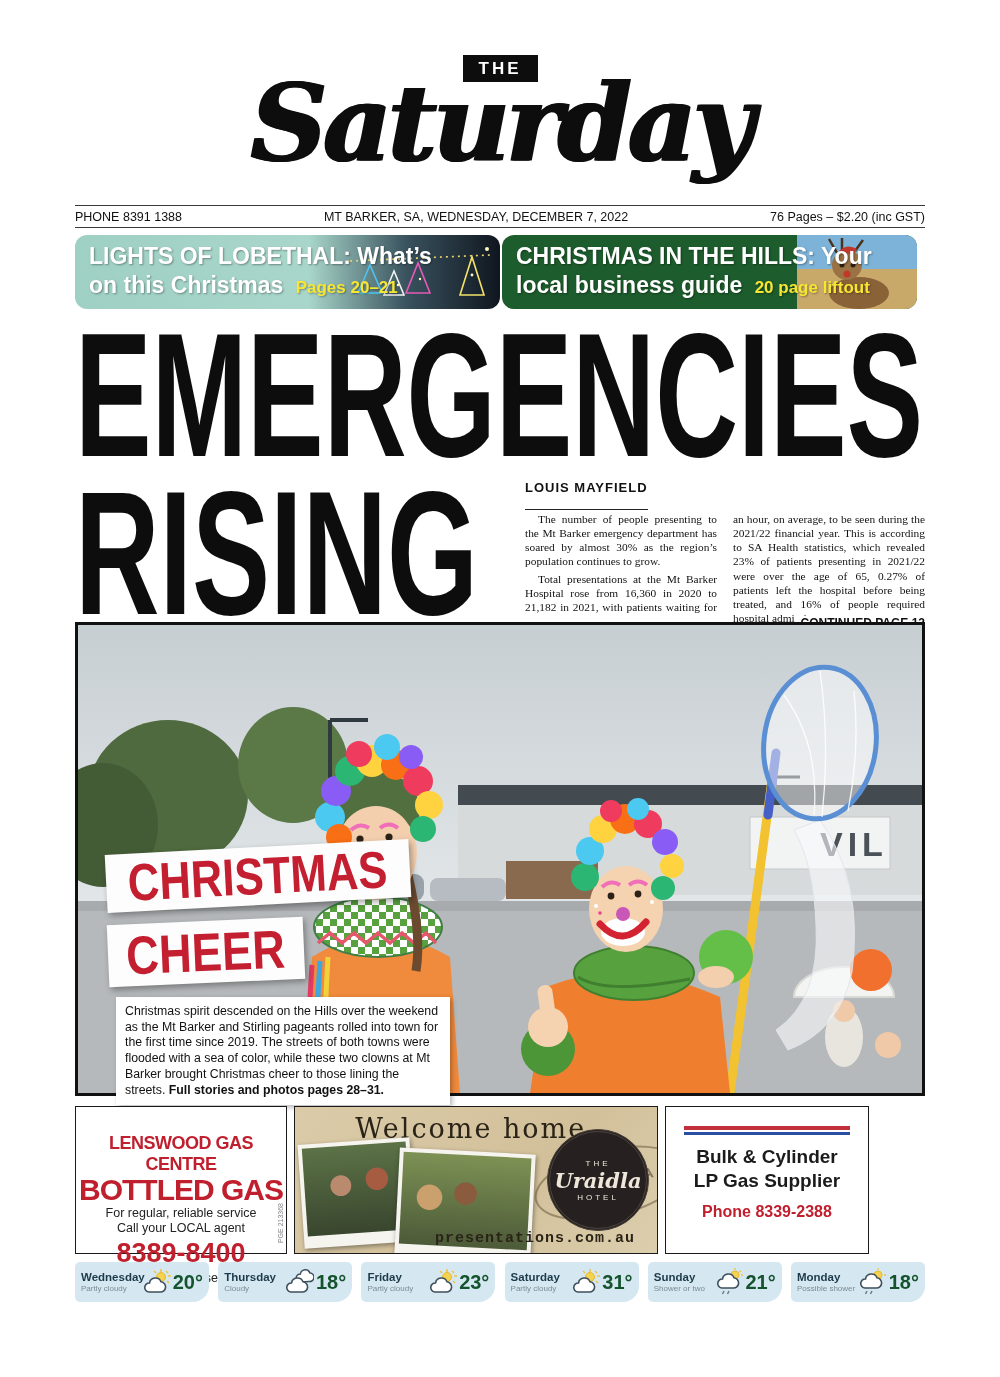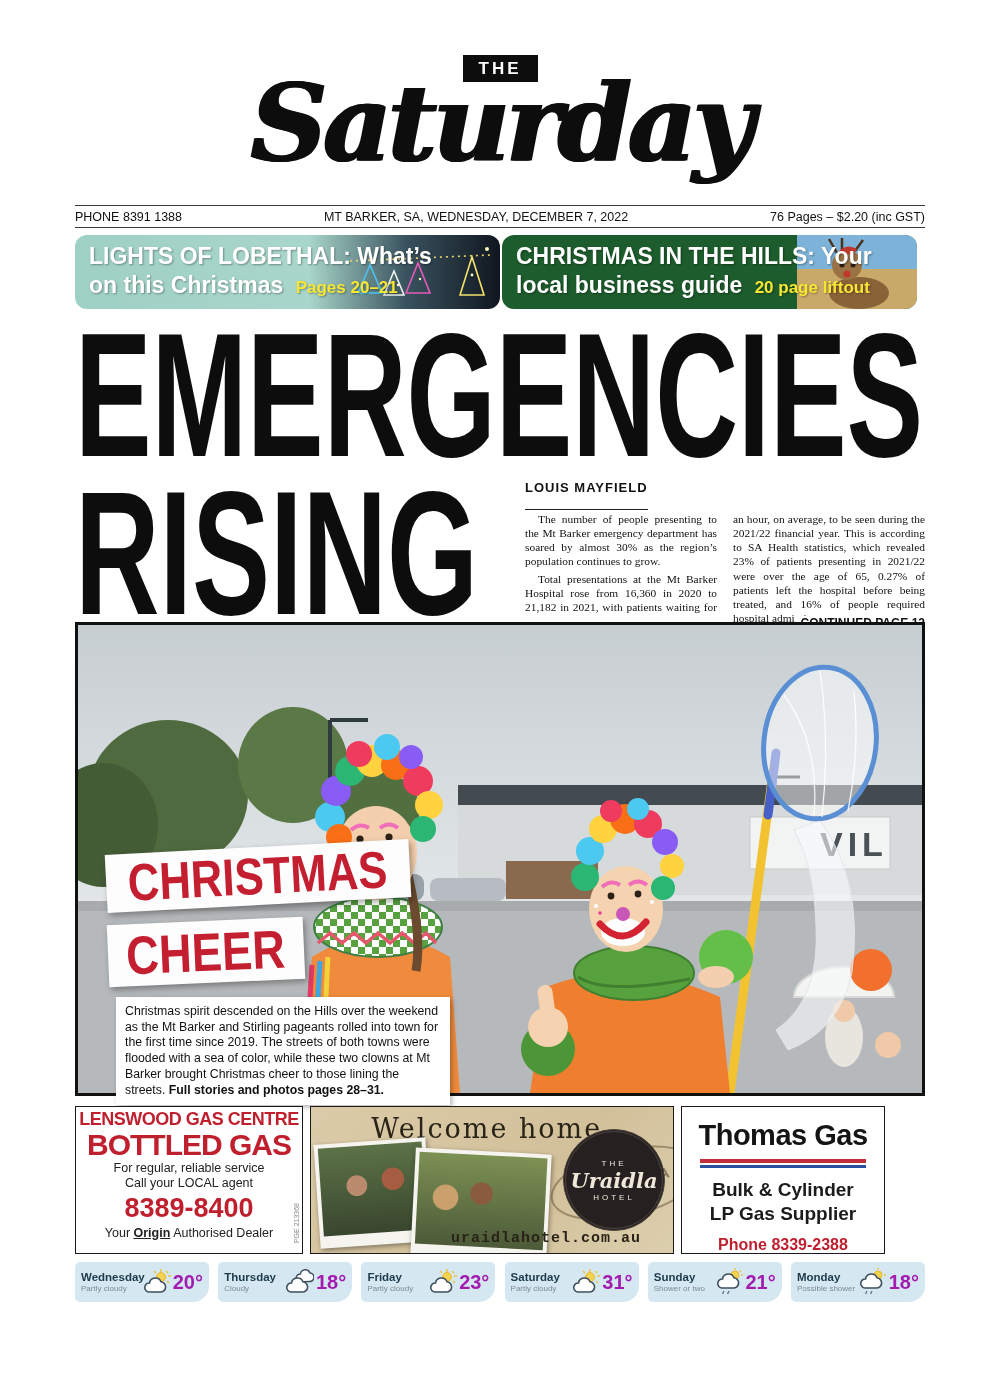--- a/index.html
+++ b/index.html
@@ -43,21 +43,21 @@
   .tag{position:absolute;background:#fdfdfd;box-shadow:2px 3px 6px rgba(0,0,0,.35);color:#c41f30;font-weight:bold;text-align:center;display:flex;align-items:center;justify-content:center;}
   .tag .squash{display:inline-block;transform:scaleX(.84);white-space:nowrap;letter-spacing:0px;}
   .tag1{left:28px;top:222px;width:304px;height:58px;transform:rotate(-3deg);font-size:52px;}
   .tag2{left:30px;top:296px;width:196px;height:62px;transform:rotate(-2.5deg);font-size:54px;}
   .caption{position:absolute;left:30px;top:372px;width:316px;background:#fff;padding:7px 9px;font-size:12.3px;line-height:1.28;color:#111;box-shadow:2px 2px 5px rgba(0,0,0,.3);margin-left:8px;}
   .caption b{font-weight:bold;}
 
   
   .adrow{top:1106px;height:148px;display:flex;gap:7px;}
   .ad{border:1.5px solid #1a1a1a;background:#fff;box-sizing:border-box;height:148px;position:relative;}
-  .ad-lenswood{width:228px;text-align:center;padding-top:2px;}
+  .ad-lenswood{width:212px;text-align:center;padding-top:26px;}
   .lg-title{color:#c01f2e;font-weight:bold;font-size:18px;letter-spacing:-.5px;}
   .lg-sub{color:#c01f2e;font-weight:bold;font-size:30px;letter-spacing:-1px;line-height:1.02;}
   .lg-line{font-size:12.5px;color:#222;line-height:1.25;}
   .lg-phone{color:#c01f2e;font-weight:bold;font-size:27px;line-height:1.1;margin-top:2px;}
   .lg-dealer{font-size:12.5px;color:#222;margin-top:2px;}
   .lg-dealer .origin{font-weight:bold;text-decoration:underline;}
   .vert-code{position:absolute;right:2px;bottom:10px;writing-mode:vertical-rl;transform:rotate(180deg);font-size:7px;color:#888;}
 
   .ad-uraidla{width:364px;background:linear-gradient(135deg,#dbcba8,#d2c09a 60%,#dccfae);overflow:hidden;}
   .welcome{position:absolute;left:0;right:0;top:6px;text-align:center;font-family:"DejaVu Serif",serif;font-size:27px;letter-spacing:2px;color:#2a2317;}
@@ -80,21 +80,21 @@
   .tg-line{font-size:19px;font-weight:bold;color:#1b1b1b;line-height:1.25;}
   .tg-phone{font-size:16px;font-weight:bold;color:#c01f2e;margin-top:10px;}
 
   
   .weather{top:1262px;display:flex;justify-content:space-between;}
   .wbox{width:134px;height:40px;background:#d5e8f2;border-radius:5px 5px 16px 5px;display:flex;align-items:center;padding:0 6px;box-sizing:border-box;}
   .wtext{flex:1;min-width:0;}
   .wday{font-size:11.5px;font-weight:bold;color:#1d3a4a;line-height:1.1;}
   .wcond{font-size:8px;color:#7b8b94;line-height:1.2;}
   .wicon{width:30px;height:28px;flex:none;}
-  .wtemp{font-size:20px;font-weight:bold;color:#a21caf;flex:none;margin-left:2px;}
+  .wtemp{font-size:20px;font-weight:bold;color:#14532d;flex:none;margin-left:2px;}
 </style>
 </head>
 <body>
 
 <div class="content masthead">
   <div class="the-box">THE</div>
   <div class="courier">Saturday</div>
 </div>
 
 <div class="content infobar">
@@ -327,25 +327,24 @@
       </div>
     <div class="polaroid pol2">
         <div class="pic"></div>
       </div>
     <div class="stamp">URAIDLA</div>
     <div class="ulogo">
       <div class="sm">THE</div>
       <div class="name">Uraidla</div>
       <div class="sm">HOTEL</div>
     </div>
-    <div class="u-url">uraidlahotel.com.au</div>
+    <div class="u-url">presentations.com.au</div>
   </div>
 
   <div class="ad ad-thomas">
-    <div class="tg-title">Thomas Gas</div>
     <div class="tg-rule-red"></div>
     <div class="tg-rule-blue"></div>
     <div class="tg-line">Bulk &amp; Cylinder</div>
     <div class="tg-line">LP Gas Supplier</div>
     <div class="tg-phone">Phone 8339-2388</div>
   </div>
 </div>
 
 <div class="content weather">
   <div class="wbox">

